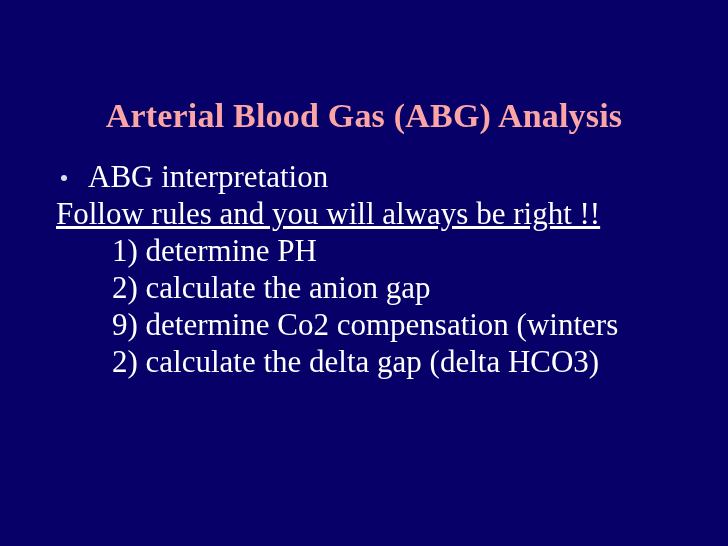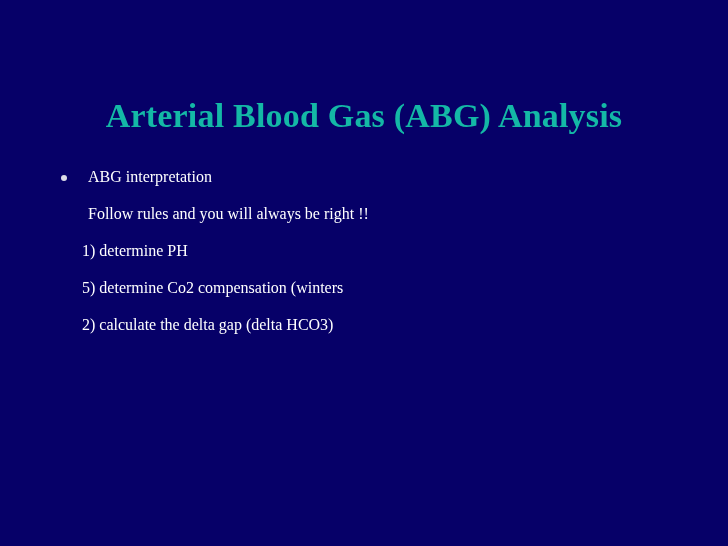--- a/index.html
+++ b/index.html
@@ -18,36 +18,36 @@
     -webkit-font-smoothing: antialiased;
   }
 
   
   #slide-title {
     position: absolute;
     left: 0;
     right: 0;
     top: 72px;
     text-align: center;
-    color: #14b8a6;
+    color: #fca5a5;
     font-size: 34px;
     line-height: 42px;
     letter-spacing: 0.2px;
     white-space: nowrap;
     font-family: "Liberation Serif", "DejaVu Serif", serif;
   }
 
   
   #body-content {
     position: absolute;
     left: 0;
     top: 158px;
     width: 728px;
     color: #FFFFFF;
-    font-size: 16px;
+    font-size: 31px;
     line-height: 37px;
     font-family: "Liberation Serif", "DejaVu Serif", serif;
   }
 
   .line {
     position: relative;
     white-space: nowrap;
     height: 37px;
     line-height: 37px;
   }
@@ -60,22 +60,22 @@
     position: absolute;
     left: 61px;
     top: 17px;
     width: 6px;
     height: 6px;
     border-radius: 50%;
     background: #DCDCE8;
   }
 
   
-  .indent-1 { padding-left: 88px; }   
-  .indent-2 { padding-left: 82px; }  
+  .indent-1 { padding-left: 56px; text-decoration: underline; }   
+  .indent-2 { padding-left: 112px; }  
   .indent-3 { padding-left: 208px; }  
   .indent-4 { padding-left: 244px; }  
 </style>
 </head>
 <body>
 
 <div id="slide">
 
   <h1 id="slide-title">Arterial Blood Gas (ABG) Analysis</h1>
 
@@ -88,23 +88,26 @@
 
     <div class="line indent-1">
       <span>Follow rules and you will always be right !!</span>
     </div>
 
     <div class="line indent-2">
       <span>1) determine PH</span>
     </div>
 
 
+    <div class="line indent-2">
+      <span>2) calculate the anion gap</span>
+    </div>
 
     <div class="line indent-2">
-      <span>5) determine Co2 compensation (winters</span>
+      <span>9) determine Co2 compensation (winters</span>
     </div>
 
 
     <div class="line indent-2">
       <span>2) calculate the delta gap (delta HCO3)</span>
     </div>
 
   </div>
 </div>
 

